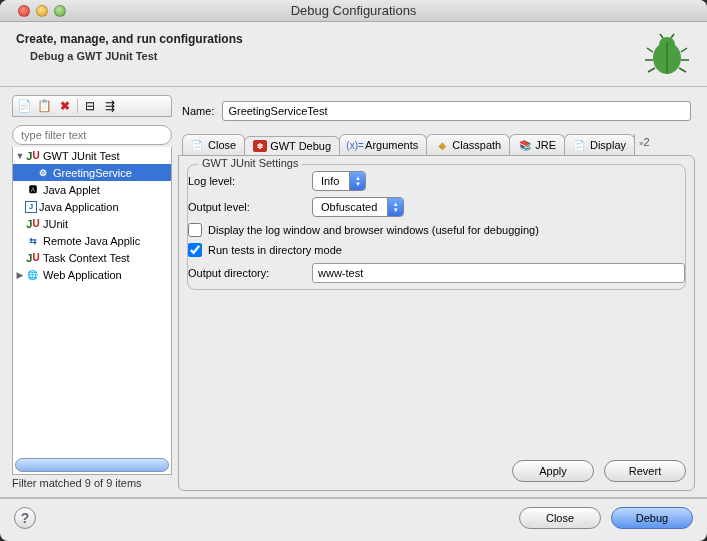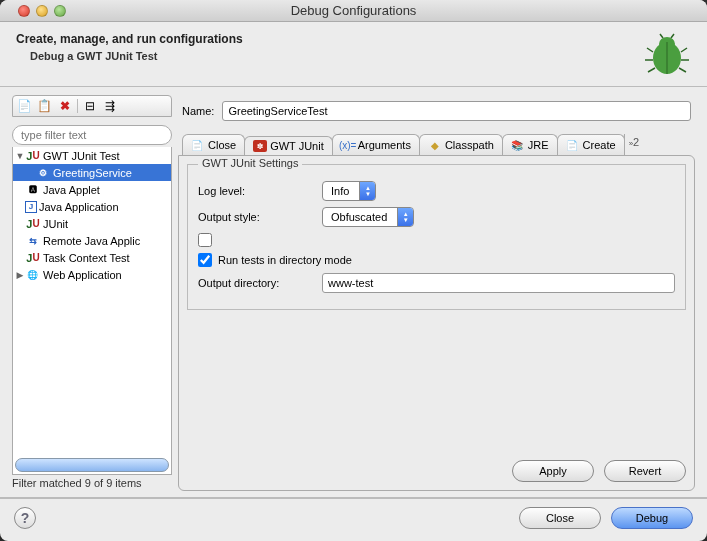--- a/index.html
+++ b/index.html
@@ -35,21 +35,21 @@
 .rightpane { flex:1; display:flex; flex-direction:column; }
 .name-row { display:flex; align-items:center; gap:8px; margin:6px 4px 8px; }
 .name-row label { font-size:11px; }
 .name-row input { flex:1; height:20px; border:1px solid #999; border-radius:3px; padding:0 5px; font-size:11px; background:#fff; }
 .tabs { display:flex; align-items:flex-end; height:26px; padding-left:4px; gap:0; }
 .tab { display:flex; align-items:center; gap:3px; padding:3px 8px; border:1px solid #aaa; border-bottom:none; border-radius:6px 6px 0 0; background:linear-gradient(#f8f8f8,#e4e4e4); font-size:11px; margin-right:-1px; cursor:default; }
 .tab.active { background:#ececec; position:relative; z-index:2; }
 .tabicon { width:14px; height:14px; display:inline-flex; align-items:center; justify-content:center; font-size:10px; }
 .tabmore { width:18px; text-align:center; font-size:10px; color:#555; border-left:1px solid #aaa; align-self:center; padding:2px 4px; }
 .tabpanel { border:1px solid #aaa; border-radius:0 6px 6px 6px; background:#ececec; padding:8px; flex:1; display:flex; flex-direction:column; }
-.groupbox { border:1px solid #bbb; border-radius:0; padding:10px; position:relative; }
+.groupbox { border:1px solid #bbb; border-radius:8px; padding:0; position:relative; }
 .groupbox legend { position:absolute; top:-8px; left:10px; background:#ececec; padding:0 4px; font-size:11px; color:#333; }
 .form-row { display:flex; align-items:center; margin:6px 0; }
 .form-row .lbl { width:124px; font-size:11px; }
 .mac-select { display:inline-flex; align-items:center; height:20px; border:1px solid #888; border-radius:4px; background:#fff; overflow:hidden; }
 .mac-select .val { padding:0 10px 0 8px; font-size:11px; }
 .mac-select .arrows { width:16px; height:100%; background:linear-gradient(#6ea7ff,#3b71e8); display:flex; flex-direction:column; align-items:center; justify-content:center; color:#fff; font-size:6px; line-height:6px; border-left:1px solid #888; }
 .checkbox-row { display:flex; align-items:center; gap:6px; margin:6px 0; }
 .checkbox-row input { width:14px; height:14px; }
 .text-input { flex:1; height:20px; border:1px solid #999; border-radius:3px; padding:0 5px; background:#fff; font-size:11px; }
 .panel-btns { display:flex; gap:10px; justify-content:flex-end; margin-top:auto; padding-top:10px; }
@@ -156,59 +156,60 @@
         <label>Name:</label>
         <input type="text" value="GreetingServiceTest" style="">
       </div>
       <div class="tabs">
         <div class="tab">
             <span class="tabicon">📄</span>
             <span>Close</span>
           </div>
         <div class="tab active">
             <span class="tabicon" style="background:#c03020;color:#fff;border-radius:2px;font-size:8px;width:14px;height:12px">✽</span>
-            <span>GWT JUnit</span>
+            <span>GWT Debug</span>
           </div>
         <div class="tab">
             <span class="tabicon" style="color:#3a70c8">(x)=</span>
             <span>Arguments</span>
           </div>
         <div class="tab">
             <span class="tabicon" style="color:#c9a030">◆</span>
             <span>Classpath</span>
           </div>
         <div class="tab">
             <span class="tabicon">📚</span>
             <span>JRE</span>
           </div>
         <div class="tab">
             <span class="tabicon">📄</span>
-            <span>Create</span>
+            <span>Display</span>
           </div>
         <div class="tabmore"><span style="font-size:8px">»</span><span>2</span></div>
       </div>
       <div class="tabpanel">
         <div class="groupbox">
           <legend>GWT JUnit Settings</legend>
           <div class="form-row">
             <span class="lbl">Log level:</span>
             <div class="mac-select">
               <span class="val">Info</span>
               <span class="arrows">▲<br>▼</span>
             </div>
           </div>
           <div class="form-row">
-            <span class="lbl">Output style:</span>
+            <span class="lbl">Output level:</span>
             <div class="mac-select">
               <span class="val">Obfuscated</span>
               <span class="arrows">▲<br>▼</span>
             </div>
           </div>
           <div class="checkbox-row">
             <input type="checkbox" style="">
+            <span>Display the log window and browser windows (useful for debugging)</span>
           </div>
           <div class="checkbox-row">
             <input type="checkbox" checked="" style="">
             <span>Run tests in directory mode</span>
           </div>
           <div class="form-row">
             <span class="lbl">Output directory:</span>
             <input class="text-input" type="text" value="www-test" style="">
           </div>
         </div>

